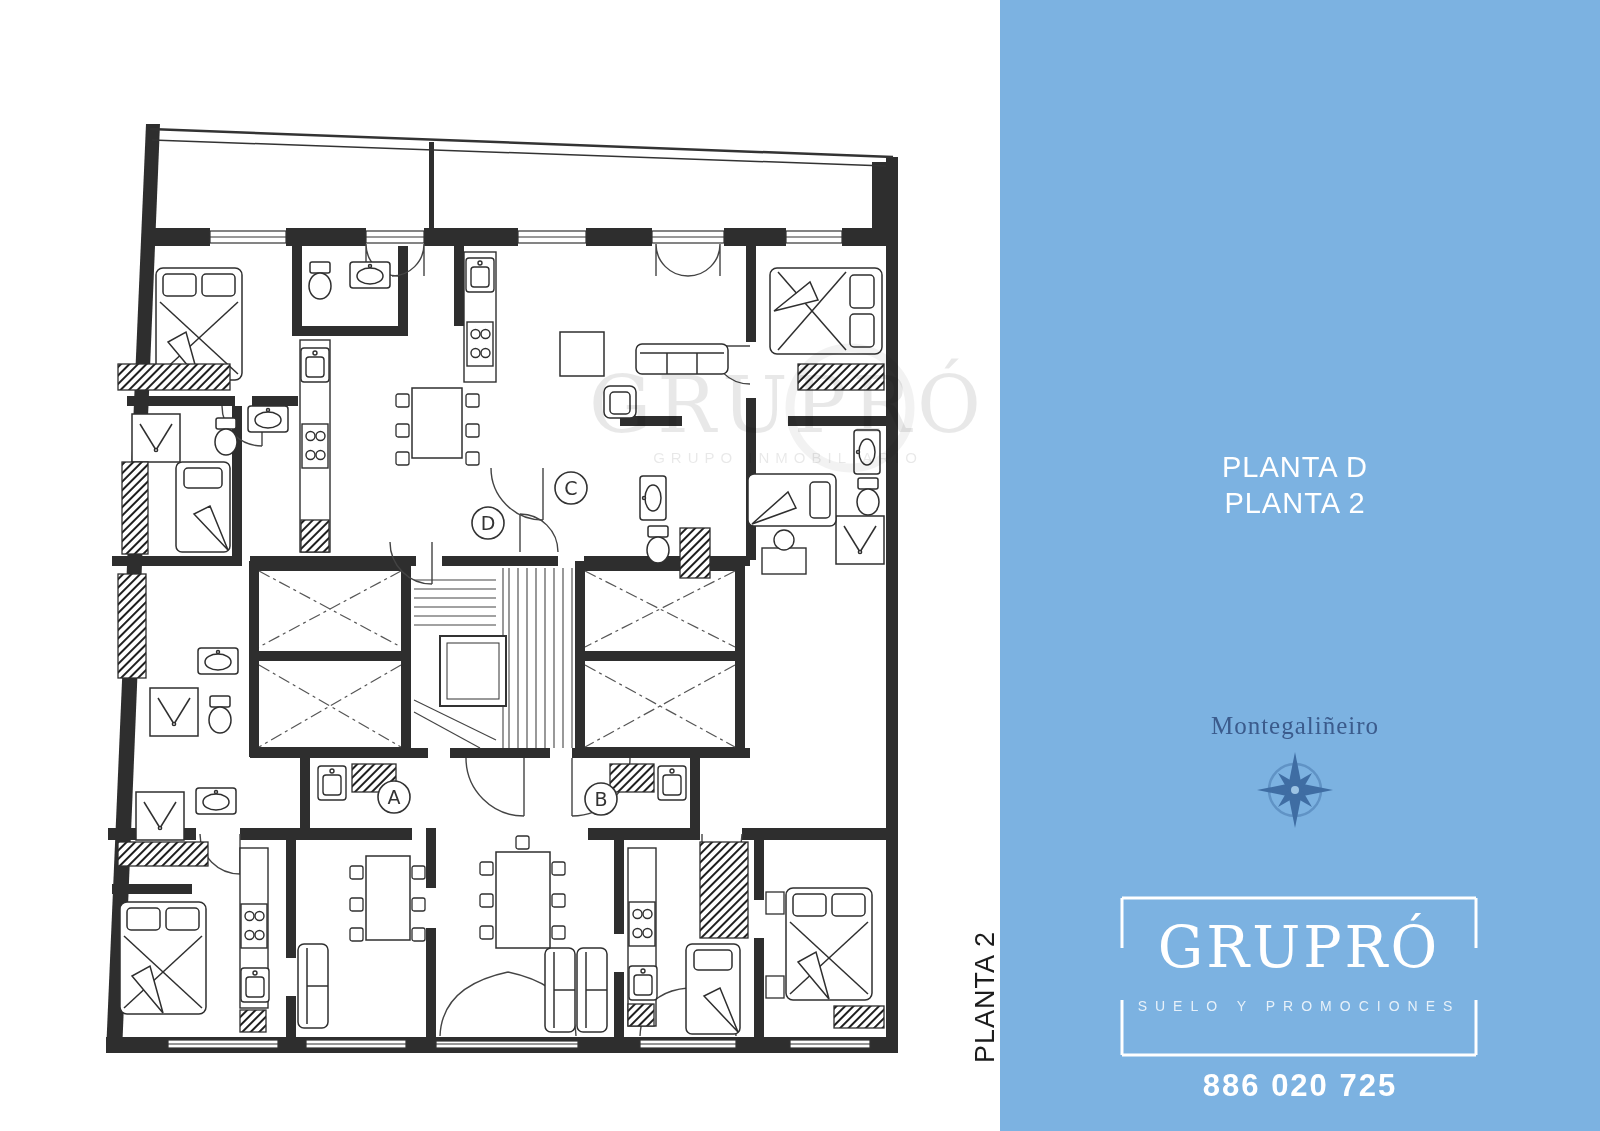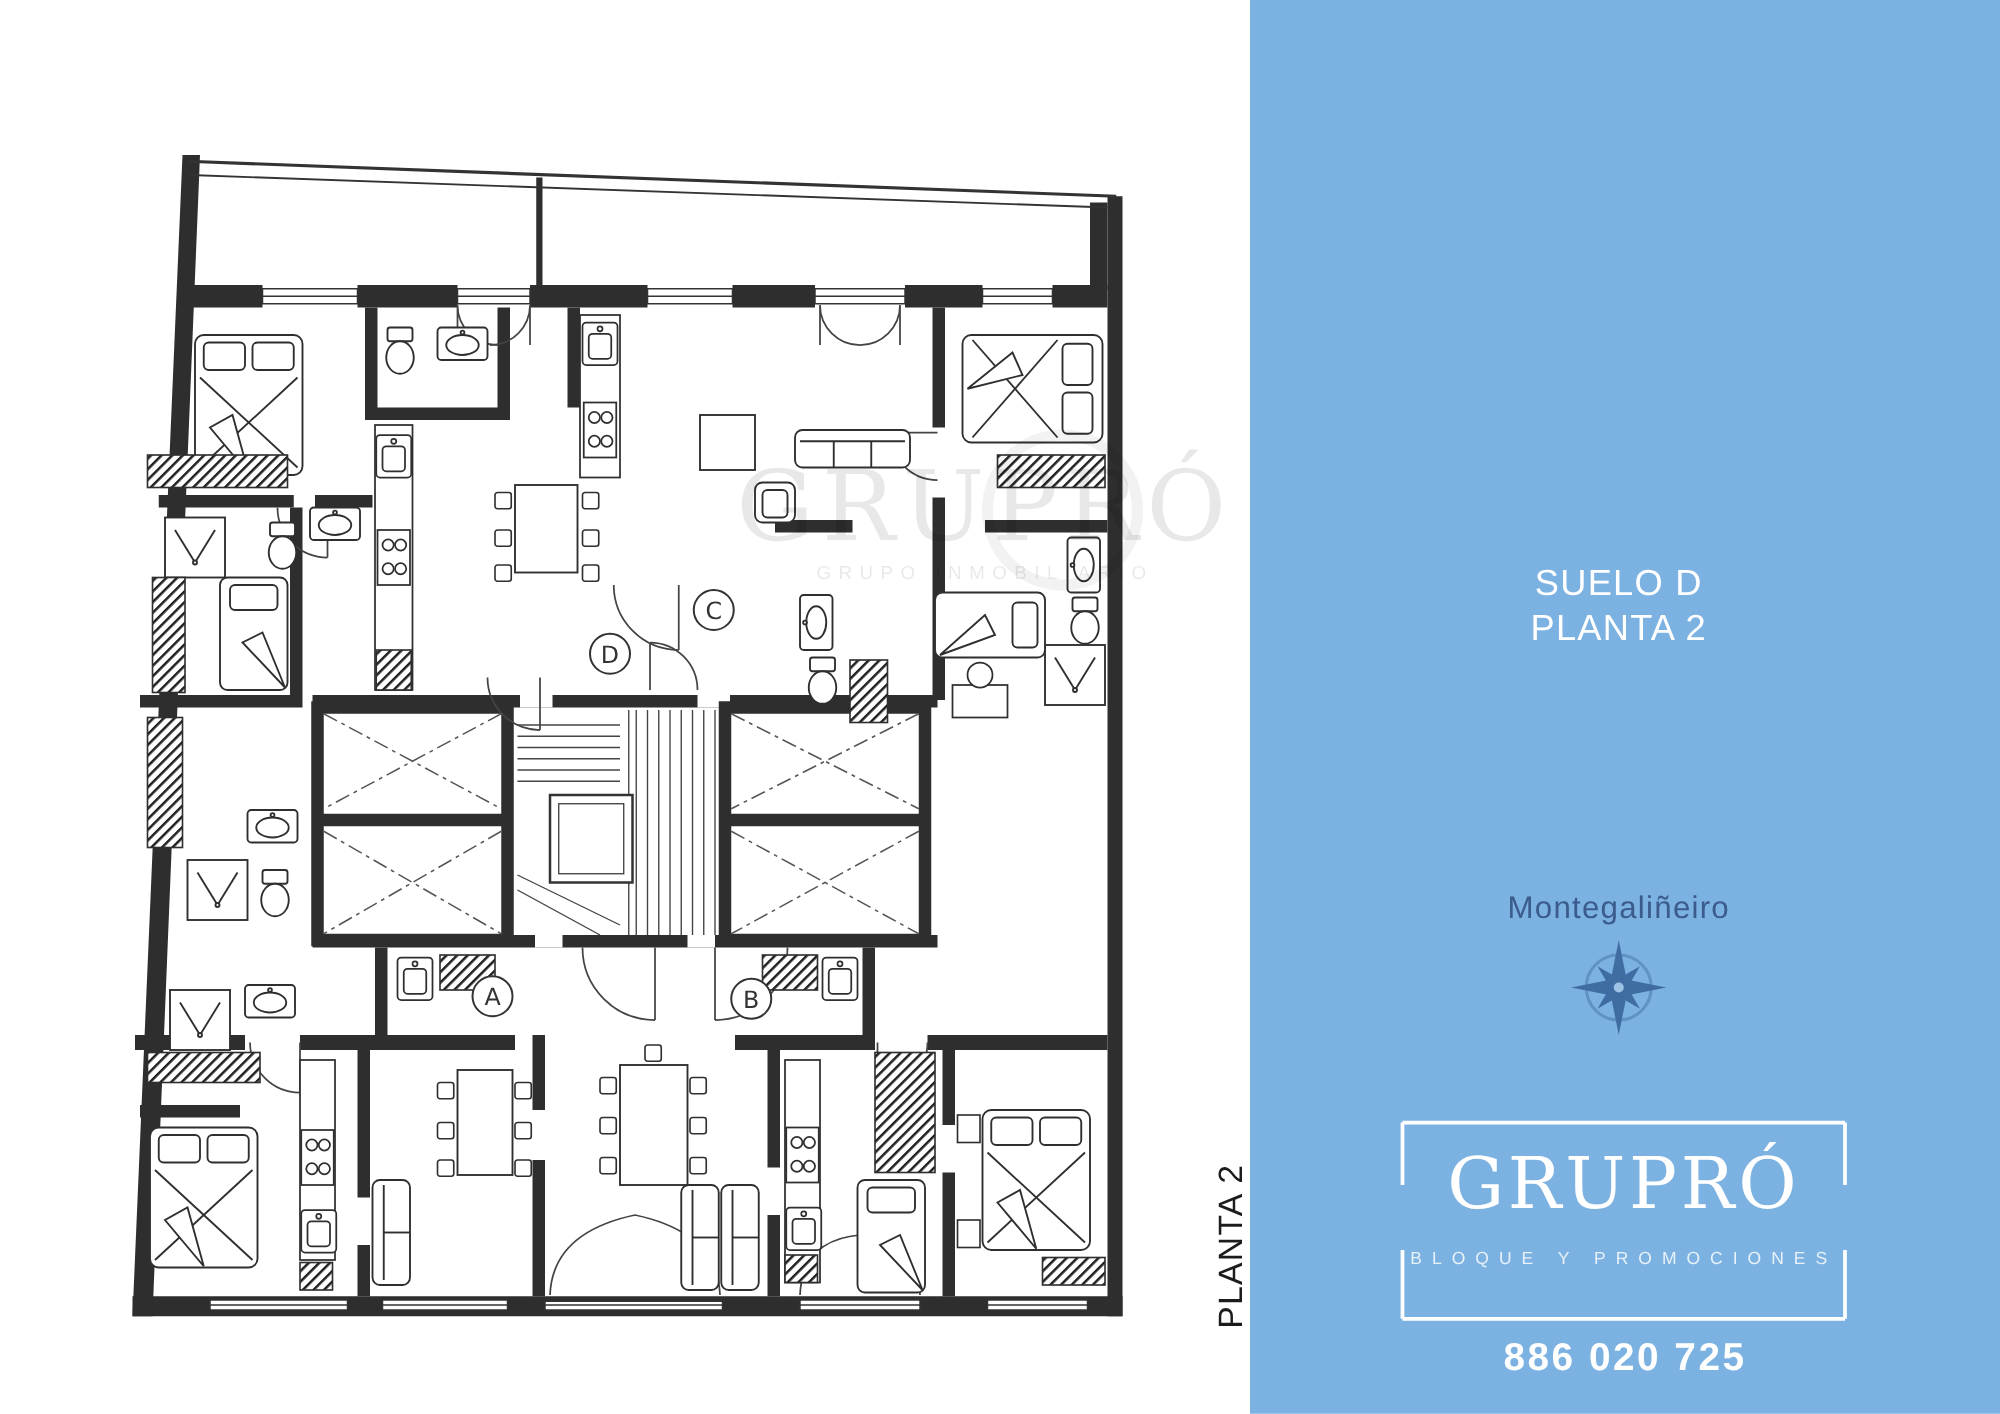--- a/index.html
+++ b/index.html
@@ -17,21 +17,21 @@
   .panel{
     position:absolute;left:1000px;top:0;width:600px;height:1131px;
     background:var(--panel-bg,#7cb2e1);
   }
   .panel-title{
     position:absolute;left:0;top:449px;width:590px;text-align:center;
     color:#ffffff;font-size:29px;line-height:36px;letter-spacing:1px;font-weight:400;
   }
   .panel-location{
     position:absolute;left:0;top:712px;width:590px;text-align:center;
-    color:var(--navy,#3b5b8c);font-size:25px;letter-spacing:1px;
+    color:var(--navy,#3b5b8c);font-size:25px;letter-spacing:1px;font-family:Liberation Serif, serif;
   }
   .panel-street{
     position:absolute;left:0;top:838px;width:590px;text-align:center;
     color:var(--navy,#3b5b8c);font-size:25px;letter-spacing:1px;
   }
   .compass{position:absolute;left:1253px;top:748px;width:84px;height:84px;}
   .logo-box{position:absolute;left:1120px;top:896px;width:358px;height:161px;}
   .logo-frame{position:absolute;left:0;top:0;}
   .logo-word{
     position:absolute;left:0;top:18px;width:358px;text-align:center;
@@ -390,21 +390,21 @@
     <circle cx="488" cy="523" r="16" fill="#ffffff" stroke="#333" stroke-width="1.6"></circle>
     <text x="488" y="530" text-anchor="middle">D</text>
   </g>
 </svg>
 
 <div class="side-label">PLANTA 2</div>
 </div>
 
 <div class="panel">
   <div class="panel-title">
-    <div>SUELO D</div>
+    <div>PLANTA D</div>
     <div>PLANTA 2</div>
   </div>
   <div class="panel-location">Montegaliñeiro</div>
 </div>
 
 <svg class="compass" viewBox="-42 -42 84 84">
   <g fill="#3f6da3">
     <circle r="26" fill="none" stroke="#3f6da3" stroke-opacity="0.45" stroke-width="2.5"></circle>
     <g id="ck-g">
       <path d="M0,-38 L6,-8 L0,-2 L-6,-8 Z"></path>
@@ -426,15 +426,15 @@
     <g stroke="#ffffff" stroke-width="3" fill="none">
       <line x1="2" y1="2" x2="356" y2="2"></line>
       <line x1="2" y1="159" x2="356" y2="159"></line>
       <line x1="2" y1="2" x2="2" y2="52"></line>
       <line x1="2" y1="104" x2="2" y2="159"></line>
       <line x1="356" y1="2" x2="356" y2="52"></line>
       <line x1="356" y1="104" x2="356" y2="159"></line>
     </g>
   </svg>
   <div class="logo-word">GRUPRÓ</div>
-  <div class="logo-tagline">BLOQUE Y PROMOCIONES</div>
+  <div class="logo-tagline">SUELO Y PROMOCIONES</div>
 </div>
 <div class="phone">886 020 725</div>
 
 </body></html>

